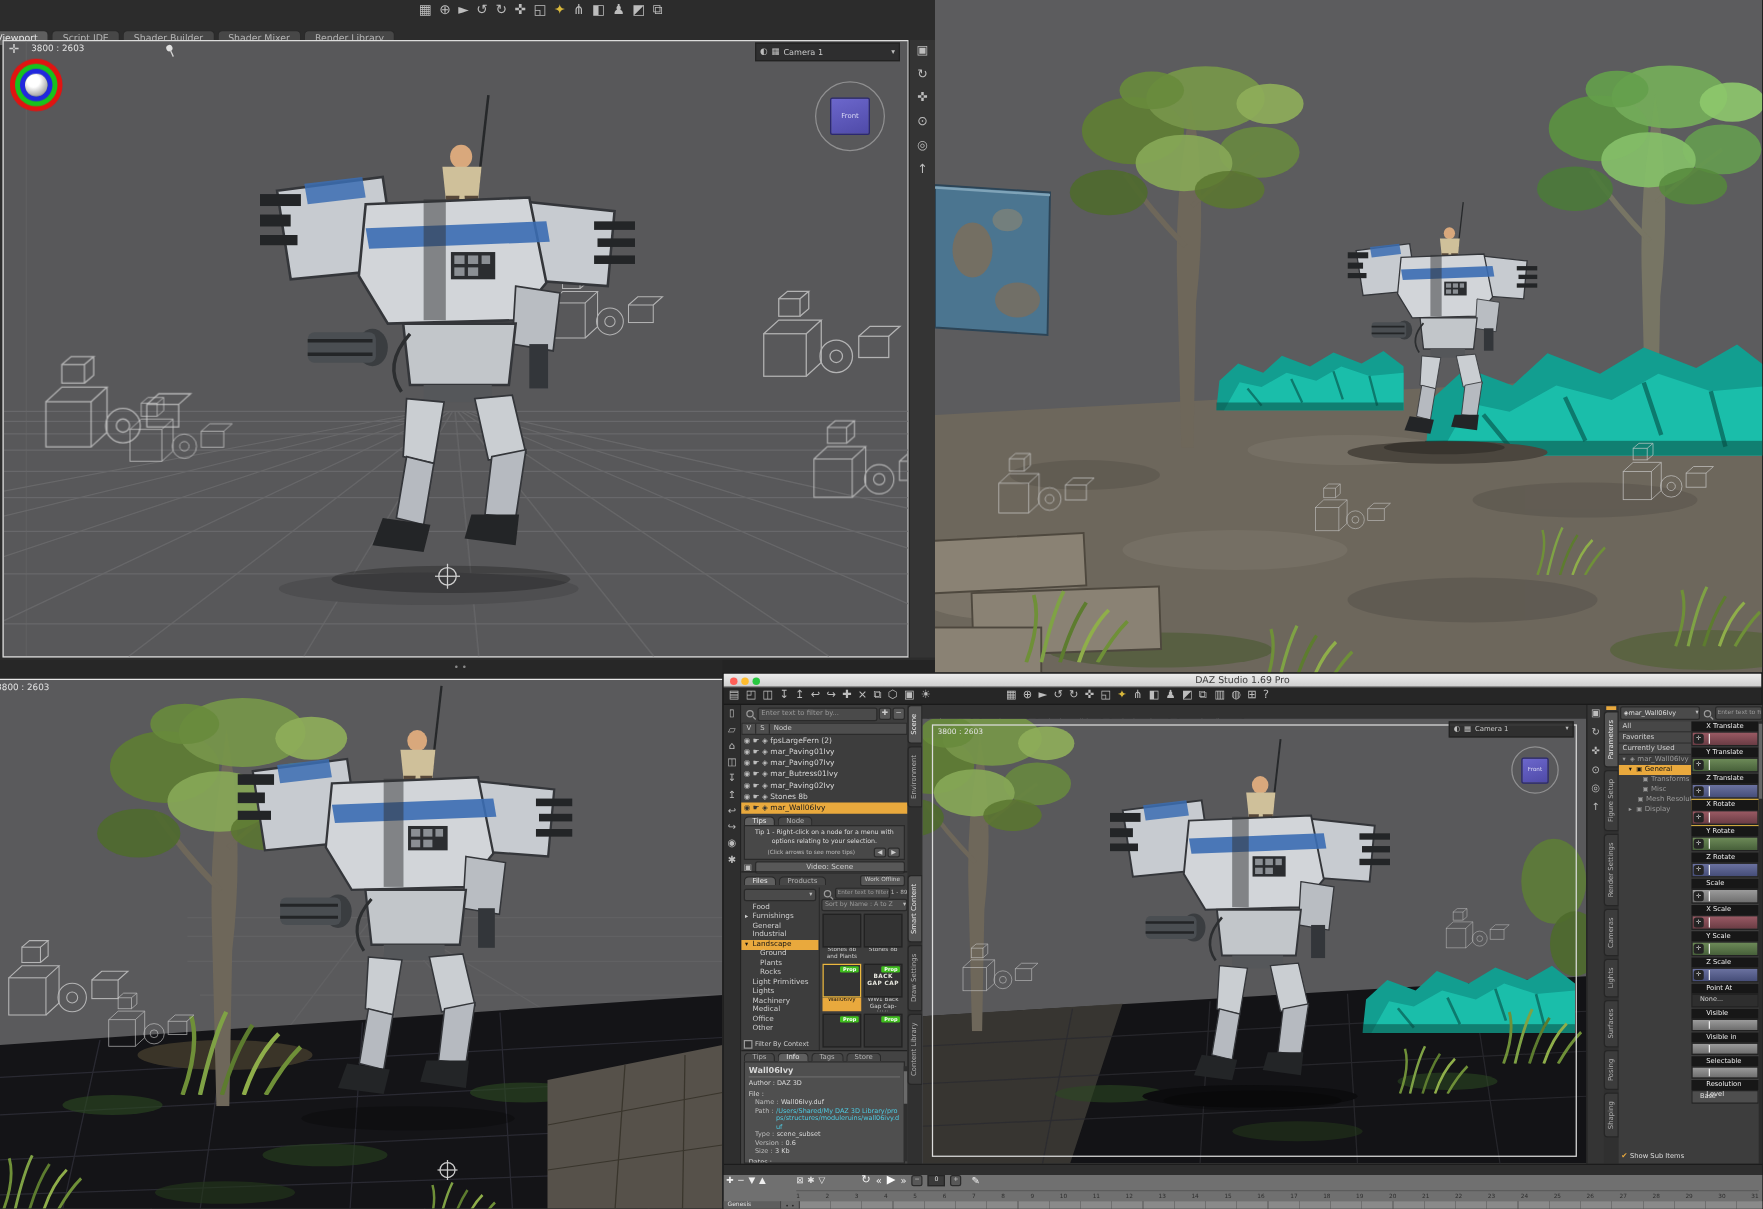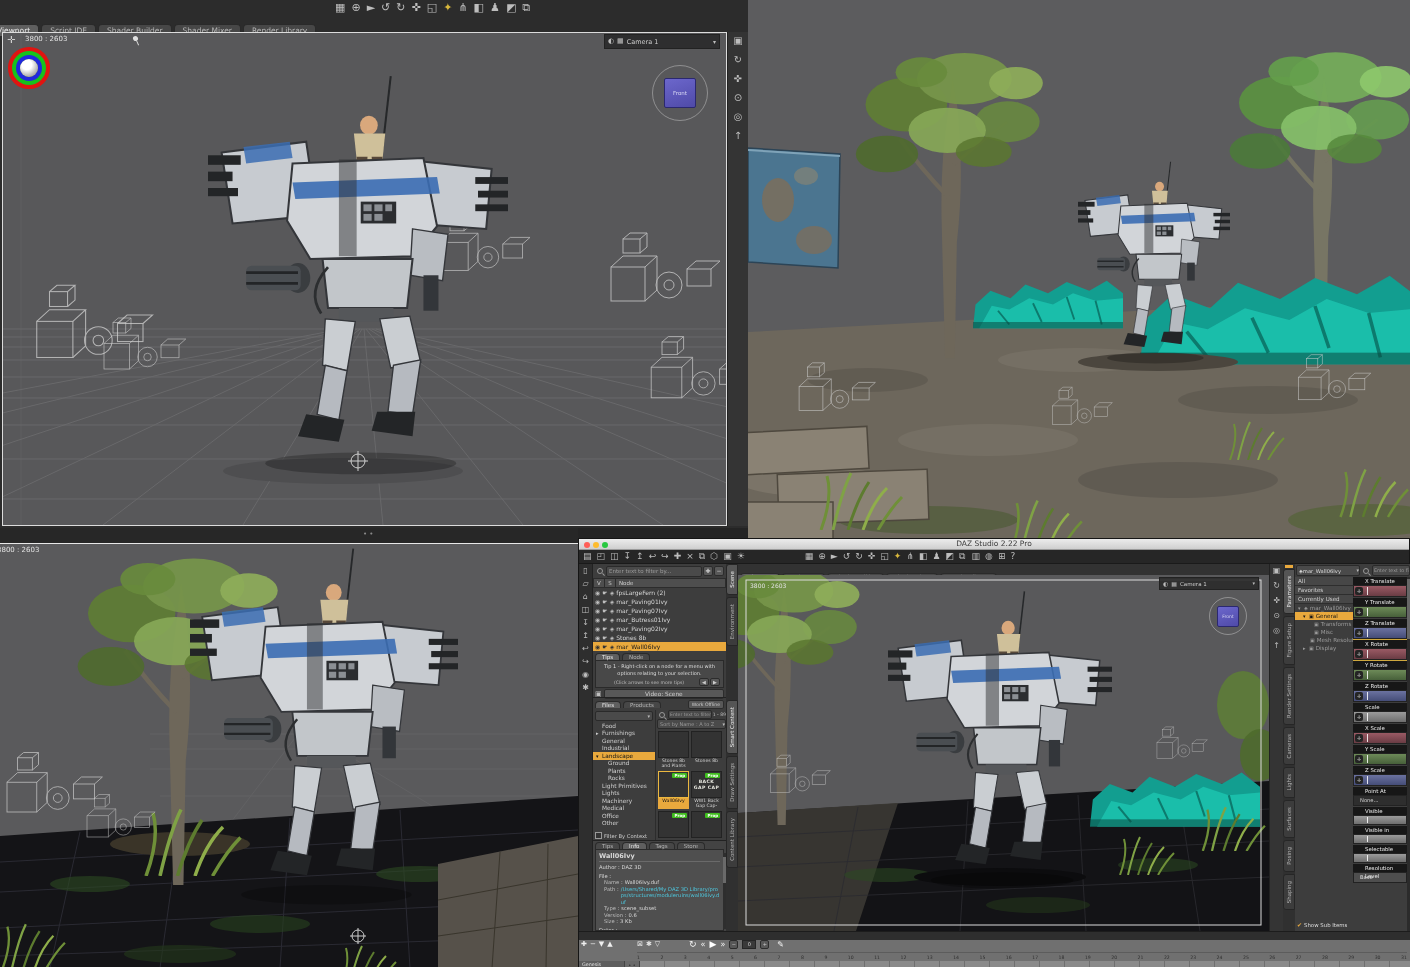--- a/index.html
+++ b/index.html
@@ -354,21 +354,21 @@
     </svg>
     <span class="abs" style="left:-3px;top:2px;font-size:7px;color:#e2e2e2;">3800 : 2603</span>
   </div>
 
   <div class="abs" style="left:578px;top:538px;width:832px;height:429px;background:#3a3a3a;border:1px solid #151515;box-sizing:border-box;">
 
     <div class="abs" style="left:0;top:0;width:100%;height:11px;background:linear-gradient(#ececec,#cfcfcf);border-bottom:1px solid #9a9a9a;box-sizing:border-box;">
       <span class="tl-dot" style="background:#ff5f57;position:absolute;left:5px;top:2.5px;"></span>
       <span class="tl-dot" style="background:#febc2e;position:absolute;left:14px;top:2.5px;"></span>
       <span class="tl-dot" style="background:#28c840;position:absolute;left:23px;top:2.5px;"></span>
-      <div style="text-align:center;font-size:7.5px;color:#3c3c3c;line-height:10px;">DAZ Studio 2.22 Pro</div>
+      <div style="text-align:center;font-size:7.5px;color:#3c3c3c;line-height:10px;">DAZ Studio 1.69 Pro</div>
     </div>
 
     <div class="abs" style="left:0;top:11px;width:100%;height:14px;background:#262626;border-bottom:1px solid #1a1a1a;box-sizing:border-box;display:flex;align-items:center;">
       <div style="display:flex;gap:5px;margin-left:4px;">
 
       <span class="gi">▤</span>
           <span class="gi">◰</span>
           <span class="gi">◫</span>
           <span class="gi">↧</span>
           <span class="gi">↥</span>

